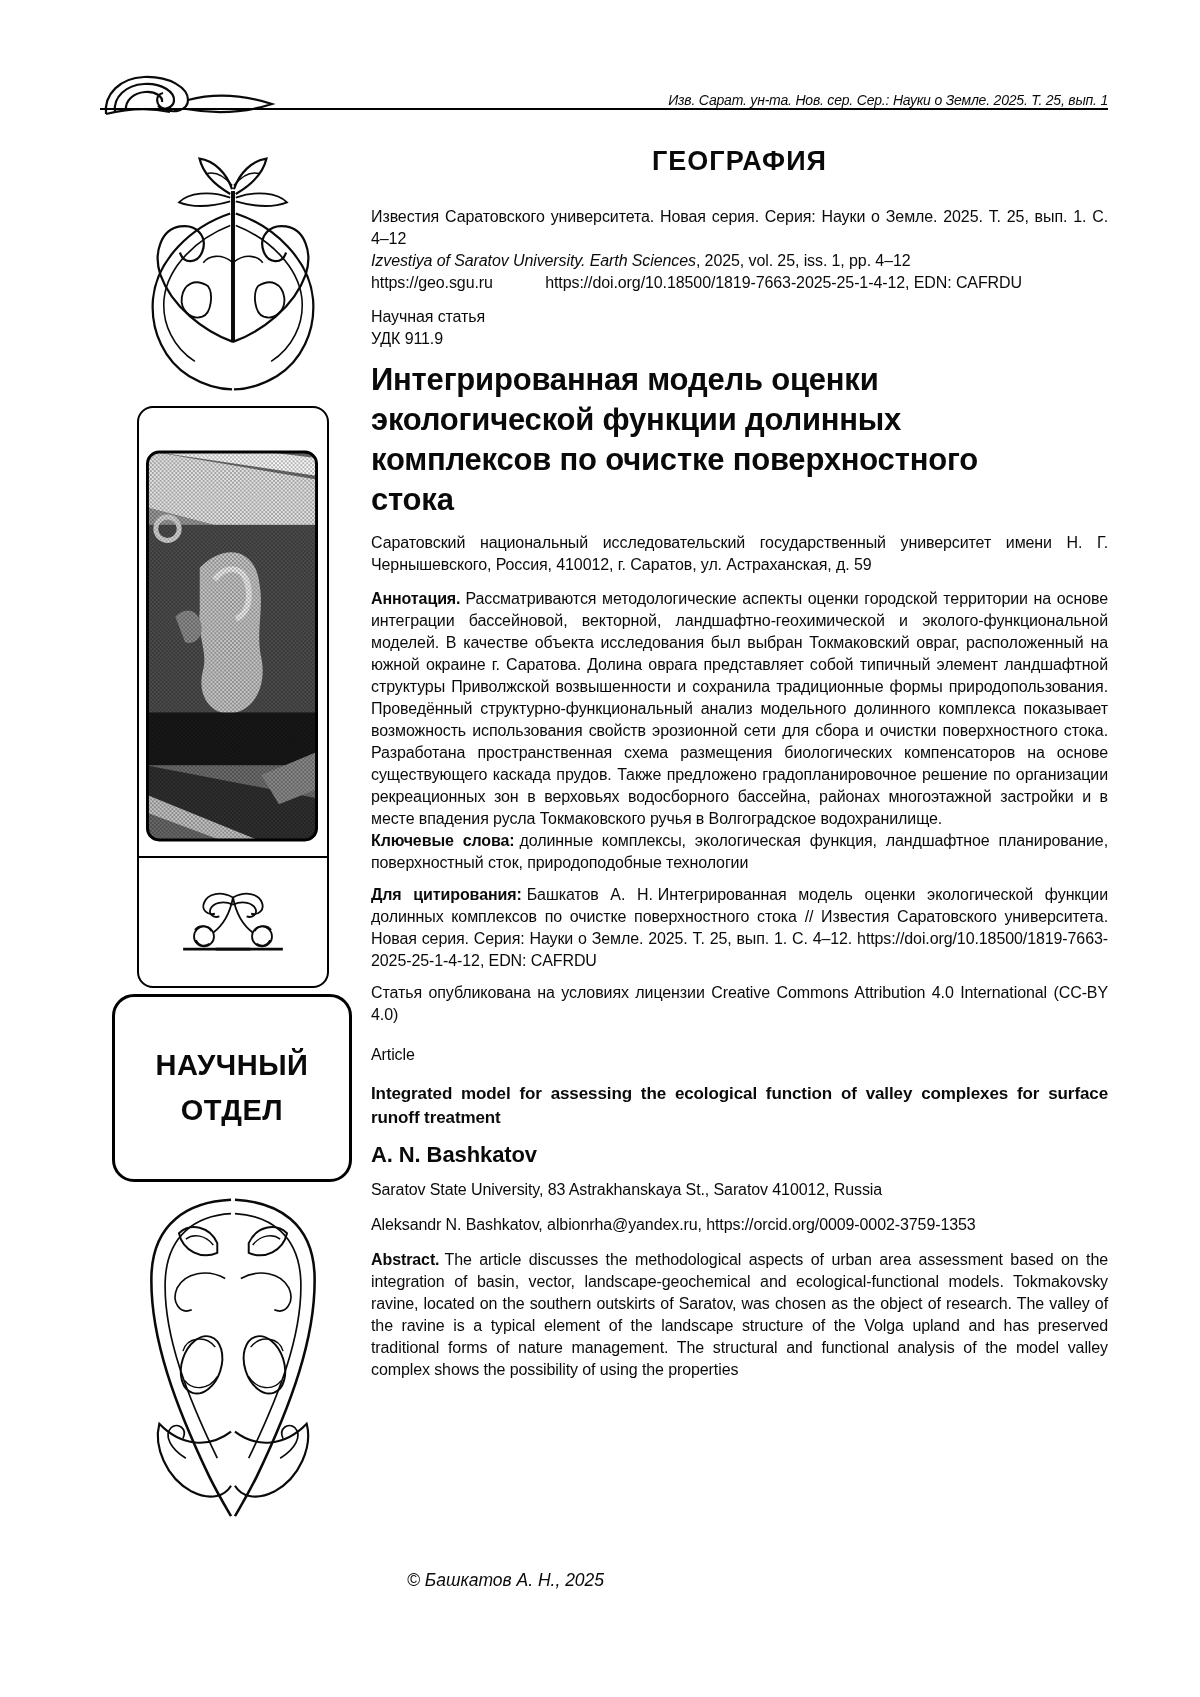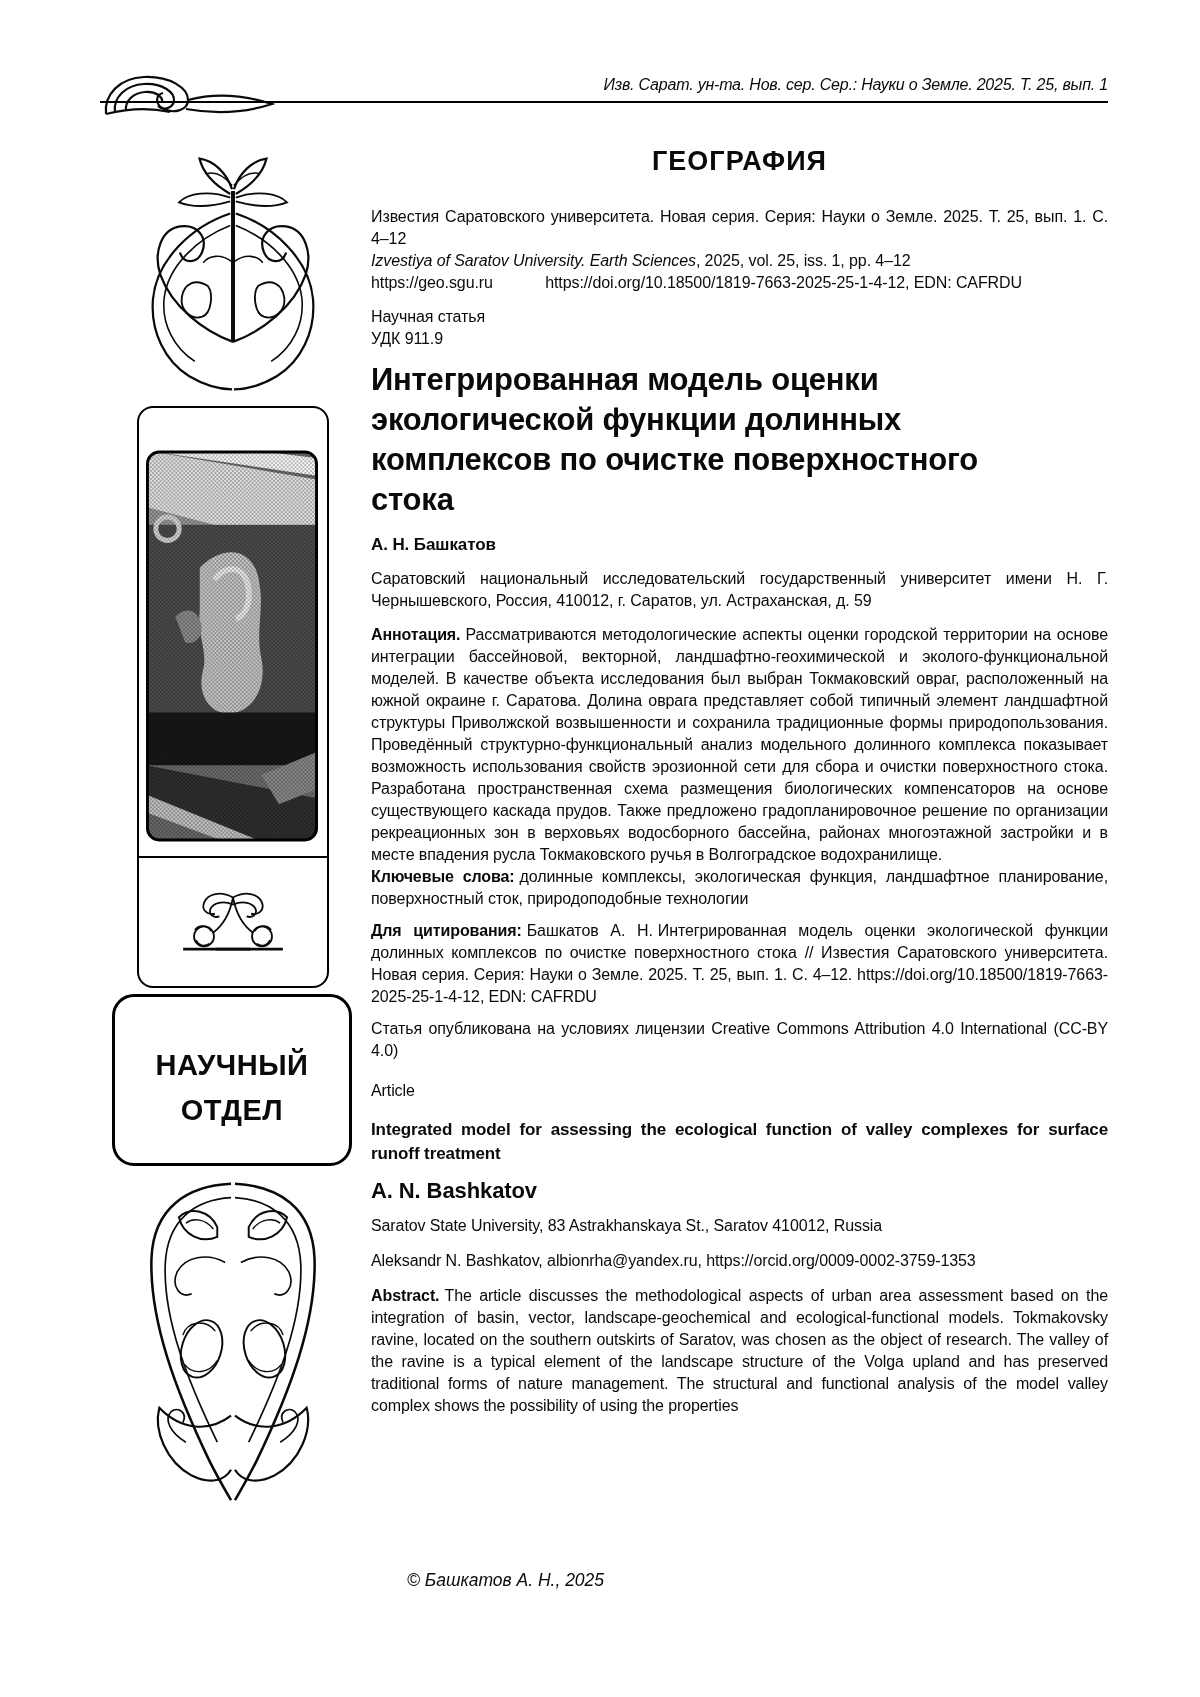--- a/index.html
+++ b/index.html
@@ -1,34 +1,34 @@
 <!DOCTYPE html>
 <html lang="ru"><head>
 <meta charset="utf-8">
 <style>
   html,body{margin:0;padding:0;background:#fff;}
   .page{position:relative;width:1200px;height:1697px;background:#ffffff;
         font-family:"Liberation Sans","DejaVu Sans",sans-serif;color:#0a0a0a;overflow:hidden;}
 
   
-  .runhead{position:absolute;left:100px;right:92px;top:76px;text-align:right;
-           font-style:italic;font-size:16px;letter-spacing:-0.2px;
-           padding-bottom:7px;border-bottom:2.5px solid #000;}
+  .runhead{position:absolute;left:100px;right:92px;top:92px;text-align:right;
+           font-style:italic;font-size:14px;letter-spacing:-0.2px;
+           padding-bottom:0;border-bottom:2.5px solid #000;}
   .hdr-orn{position:absolute;left:100px;top:68px;width:182px;height:52px;background:#fff;}
 
   
   .sidebar{position:absolute;left:118px;top:140px;width:230px;}
   .orn-top{display:block;margin:0 auto;width:214px;height:266px;}
   .frame{box-sizing:border-box;width:192px;margin:0 auto;border:2.5px solid #000;
          border-radius:16px;padding:38px 7px 0;}
   .photo-svg{display:block;width:172px;height:400px;}
   .frame-div{border-top:2.5px solid #000;margin:10px -7px 0;}
   .orn-sm{display:block;margin:26px auto 28px;width:136px;height:74px;}
   .dept-box{box-sizing:border-box;width:240px;margin:6px 0 0 -6px;border:3px solid #000;
-            border-radius:22px;padding:46px 0 30px;text-align:center;
+            border-radius:22px;padding:46px 0 46px;text-align:center;
             font-weight:bold;font-size:29px;line-height:1.55;letter-spacing:.5px;}
   .orn-bot{display:block;margin:8px auto 0;width:198px;height:334px;}
 
   
   .main{position:absolute;left:371px;top:140px;width:737px;
         font-size:16px;line-height:22px;letter-spacing:-0.1px;}
   .geo{margin:6px 0 0;text-align:center;font-size:27px;line-height:30px;
        font-weight:bold;letter-spacing:1px;}
   .pub-ru{margin:30px 0 0;}
   .pub-en{margin:0;}
@@ -185,21 +185,20 @@
     <p class="links">
       <span>https://geo.sgu.ru</span>
       <span class="doi">https://doi.org/10.18500/1819-7663-2025-25-1-4-12, EDN: CAFRDU</span>
     </p>
 
     <p class="type">Научная статья</p>
     <p class="udc">УДК 911.9</p>
 
     <h1 class="title">Интегрированная модель оценки экологической функции долинных комплексов по очистке поверхностного стока</h1>
 
-    <p class="author">А. Н. Башкатов</p>
 
     <p class="affil just">Саратовский национальный исследовательский государственный университет имени Н. Г. Чернышевского, Россия, 410012, г. Саратов, ул. Астраханская, д. 59</p>
 
 
     <p class="abstract just">
       <span class="lbl">Аннотация.</span><span>Рассматриваются методологические аспекты оценки городской территории на основе интеграции бассейновой, векторной, ландшафтно-геохимической и эколого-функциональной моделей. В качестве объекта исследования был выбран Токмаковский овраг, расположенный на южной окраине г. Саратова. Долина оврага представляет собой типичный элемент ландшафтной структуры Приволжской возвышенности и сохранила традиционные формы природопользования. Проведённый структурно-функциональный анализ модельного долинного комплекса показывает возможность использования свойств эрозионной сети для сбора и очистки поверхностного стока. Разработана пространственная схема размещения биологических компенсаторов на основе существующего каскада прудов. Также предложено градопланировочное решение по организации рекреационных зон в верховьях водосборного бассейна, районах многоэтажной застройки и в месте впадения русла Токмаковского ручья в Волгоградское водохранилище.</span>
     </p>
 
     <p class="keywords just">
       <span class="lbl">Ключевые слова:</span><span>долинные комплексы, экологическая функция, ландшафтное планирование, поверхностный сток, природоподобные технологии</span>

